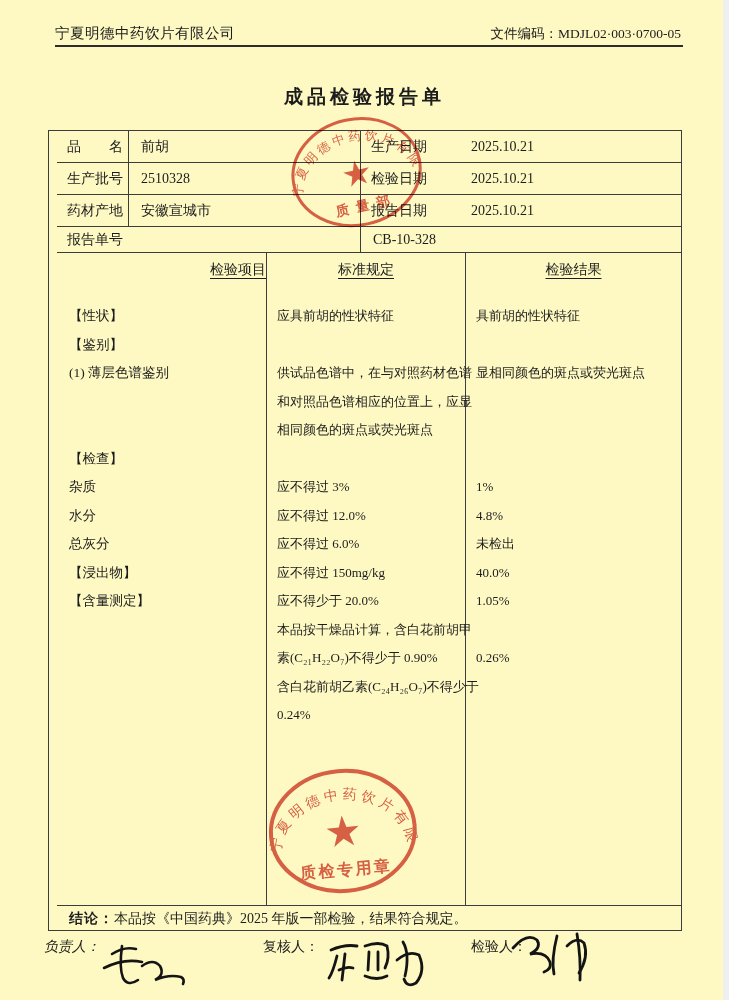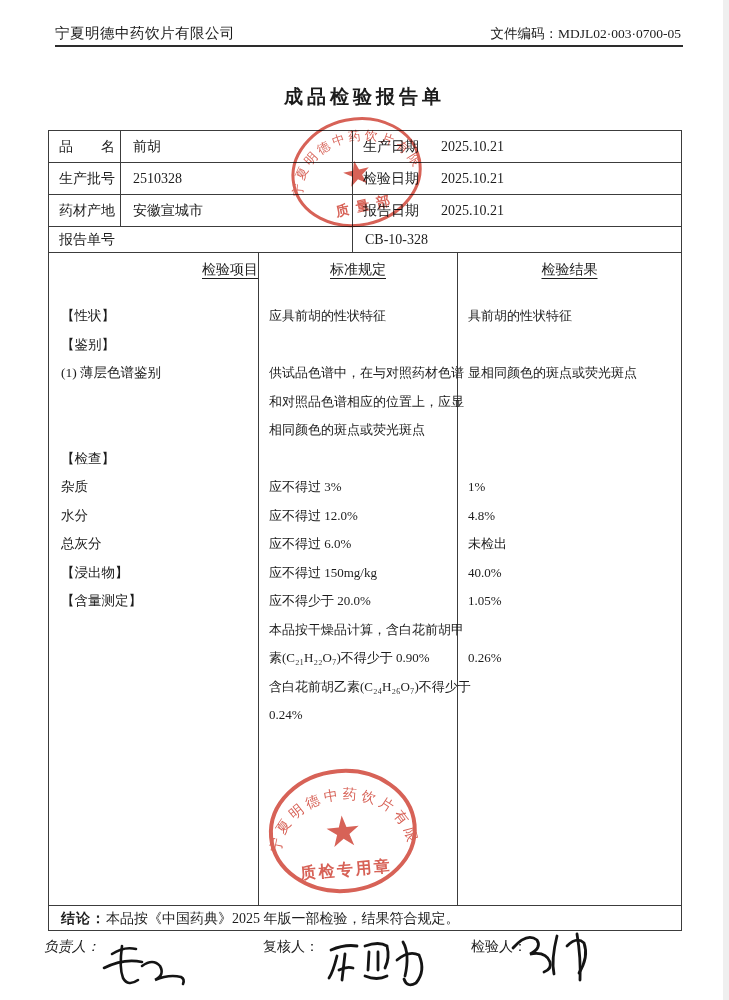--- a/index.html
+++ b/index.html
@@ -1,35 +1,35 @@
 <!DOCTYPE html>
 <html><head>
 <meta charset="utf-8">
 <style>
   html,body{margin:0;padding:0;background:#e8e8e8;}
   .page{
-    position:relative;width:729px;height:1000px;margin:0 auto;background:#ffffff;
+    position:relative;width:729px;height:1000px;margin:0 auto;background:#fef9c3;
     font-family:"Liberation Serif","DejaVu Serif",serif;color:#1c1c1c;overflow:hidden;
   }
   .scan-edge{position:absolute;top:0;right:0;width:6px;height:100%;background:#efefef;}
   
   .hdr{position:absolute;left:55px;right:48px;top:24px;display:flex;justify-content:space-between;align-items:baseline;}
   .hdr-company{font-size:14.5px;letter-spacing:.5px;}
   .hdr-code{font-size:13.5px;}
   .hdr-rule{position:absolute;left:55px;right:46px;top:45px;height:2px;background:#2d2d2d;}
   
   .title{position:absolute;left:0;top:84px;width:100%;text-align:center;font-size:19px;font-weight:bold;letter-spacing:4px;}
   
-  .tbl{position:absolute;left:48px;top:130px;width:634px;height:801px;border:1px solid #3c3c3c;box-sizing:border-box;}
+  .tbl{position:absolute;left:48px;top:130px;width:634px;height:801px;border:1px solid #3c3c3c;box-sizing:border-box;padding-left:8px;}
   .info-row{display:flex;height:32px;border-bottom:1px solid #3c3c3c;box-sizing:border-box;font-size:14px;}
   .c{display:flex;align-items:center;box-sizing:border-box;}
   .c-label{width:72px;border-right:1px solid #3c3c3c;padding:0 10px;justify-content:space-between;white-space:pre;}
   .c-value{width:232px;border-right:1px solid #3c3c3c;padding-left:12px;}
   .c-date{flex:1;padding-left:10px;}
-  .c-date .date-val{margin-left:22px;}
+  .c-date .date-val{margin-left:44px;}
   .row-report{display:flex;height:26px;border-bottom:1px solid #3c3c3c;box-sizing:border-box;font-size:14px;}
   .c-reportlabel{width:304px;border-right:1px solid #3c3c3c;padding-left:10px;}
   .c-reportno{flex:1;padding-left:12px;}
   
   .main{display:flex;height:653px;border-bottom:1px solid #3c3c3c;box-sizing:border-box;}
   .mcol{box-sizing:border-box;position:relative;}
   .mcol-item{width:210px;border-right:1px solid #3c3c3c;}
   .mcol-standard{width:199px;border-right:1px solid #3c3c3c;}
   .mcol-result{flex:1;}
   .col-hdr{height:49px;padding-top:8px;font-size:14px;box-sizing:border-box;text-align:right;}

